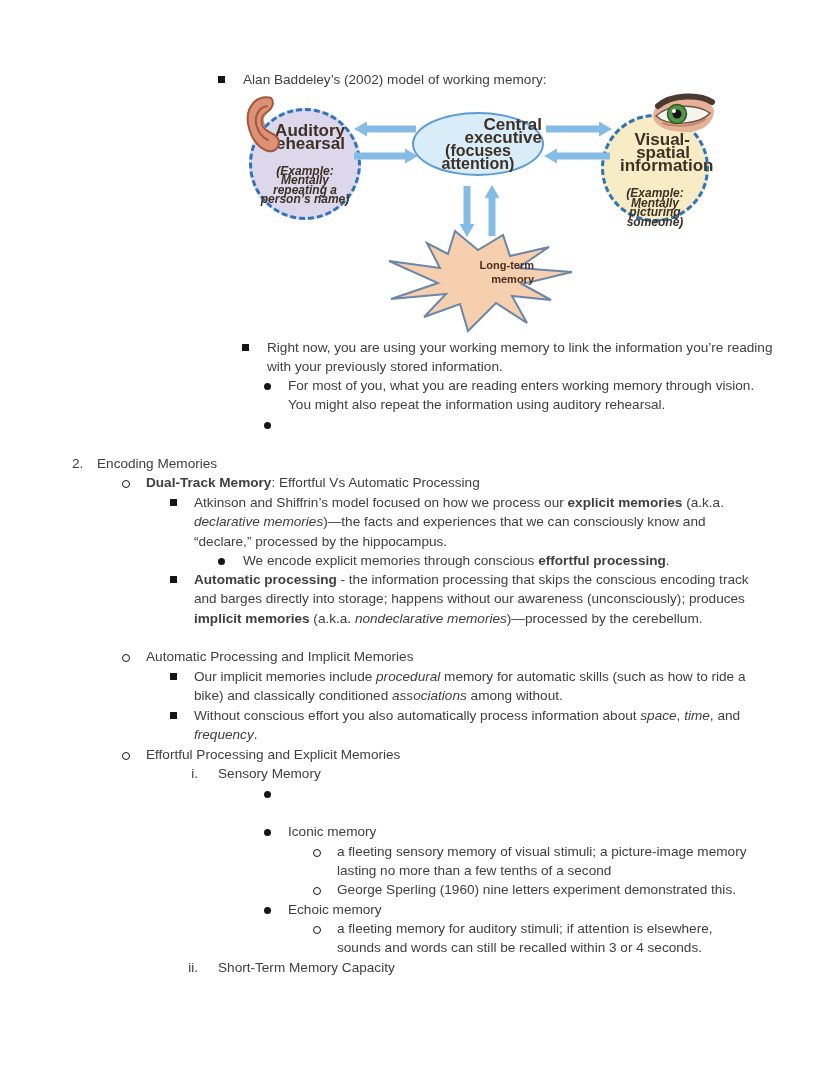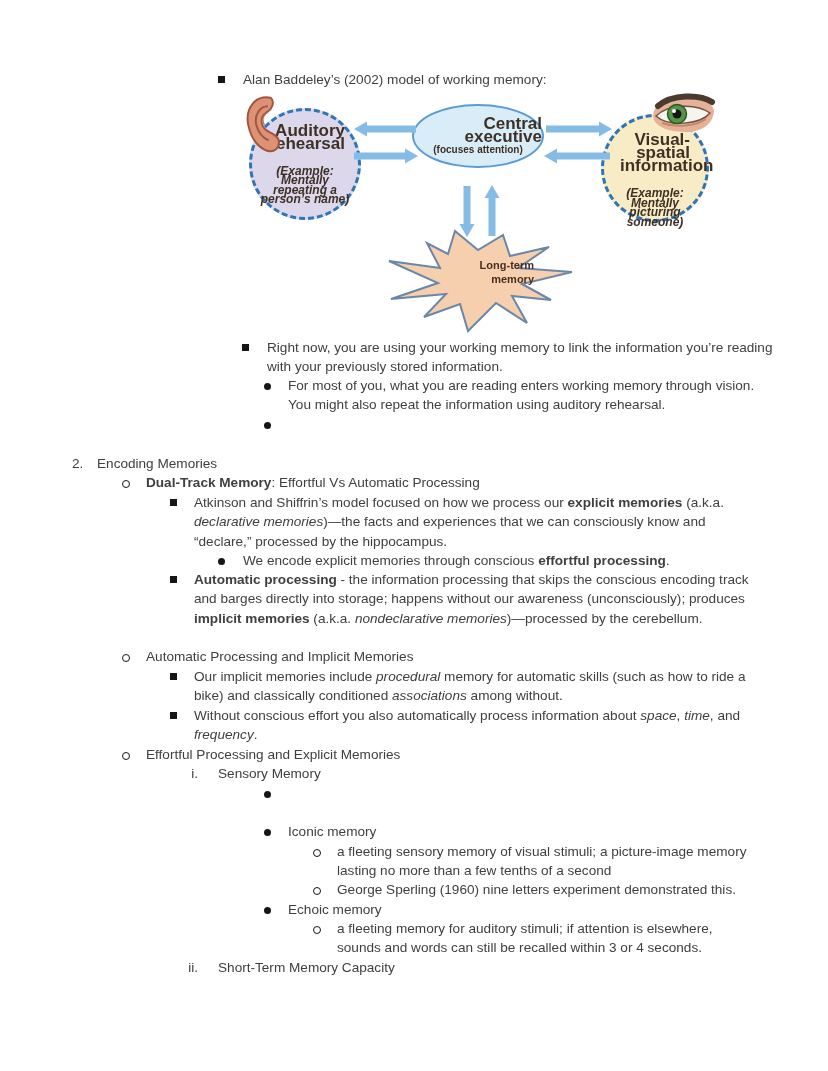--- a/index.html
+++ b/index.html
@@ -12,28 +12,28 @@
   .outline-item .i{font-style:italic;}
   .marker-square{position:absolute;top:6px;width:7px;height:7px;background:#161616;}
   .marker-disc{position:absolute;top:6.5px;width:7px;height:7px;border-radius:50%;background:#161616;}
   .marker-circle{position:absolute;top:6.5px;width:6px;height:6px;border-radius:50%;border:1.4px solid #161616;background:transparent;box-sizing:content-box;}
   .marker-label{position:absolute;top:0;white-space:nowrap;}
 
   
   .node{position:absolute;display:flex;flex-direction:column;align-items:center;justify-content:center;text-align:center;box-sizing:border-box;}
   .node-left{left:249px;top:108px;width:112px;height:112px;border-radius:50%;border:3px dashed #2e74b8;}
   .node-right{left:601px;top:114px;width:108px;height:108px;border-radius:50%;border:3px dashed #2e74b8;}
-  .node-center{left:412px;top:104px;width:132px;height:64px;border-radius:50%;border:2px solid #ec4899;}
+  .node-center{left:412px;top:112px;width:132px;height:64px;border-radius:50%;border:2px solid #ec4899;}
   .node-title{font-weight:bold;font-size:17px;line-height:13px;color:#3d3025;text-align:right;}
   .node-left .node-title{width:80px;}
   .node-right .node-title{width:70px;margin-top:24px;}
   .node-example{font-weight:bold;font-size:12px;line-height:9.5px;color:#3d3025;margin-top:17px;font-style:italic;}
   .node-left .node-example{width:92px;}
   .node-right .node-example{width:86px;}
-  .node-sub{font-weight:bold;font-size:10px;line-height:13px;color:#3d3025;}
+  .node-sub{font-weight:bold;font-size:16px;line-height:13px;color:#3d3025;}
 
   .diagram-svg{position:absolute;left:0;top:0;pointer-events:none;}
   .burst-label{position:absolute;left:424px;top:259px;width:110px;text-align:right;font-weight:bold;font-size:11px;line-height:13.5px;color:#4a2e1d;}
 </style>
 </head>
 <body>
 
 <div class="page">
 
   <div>

